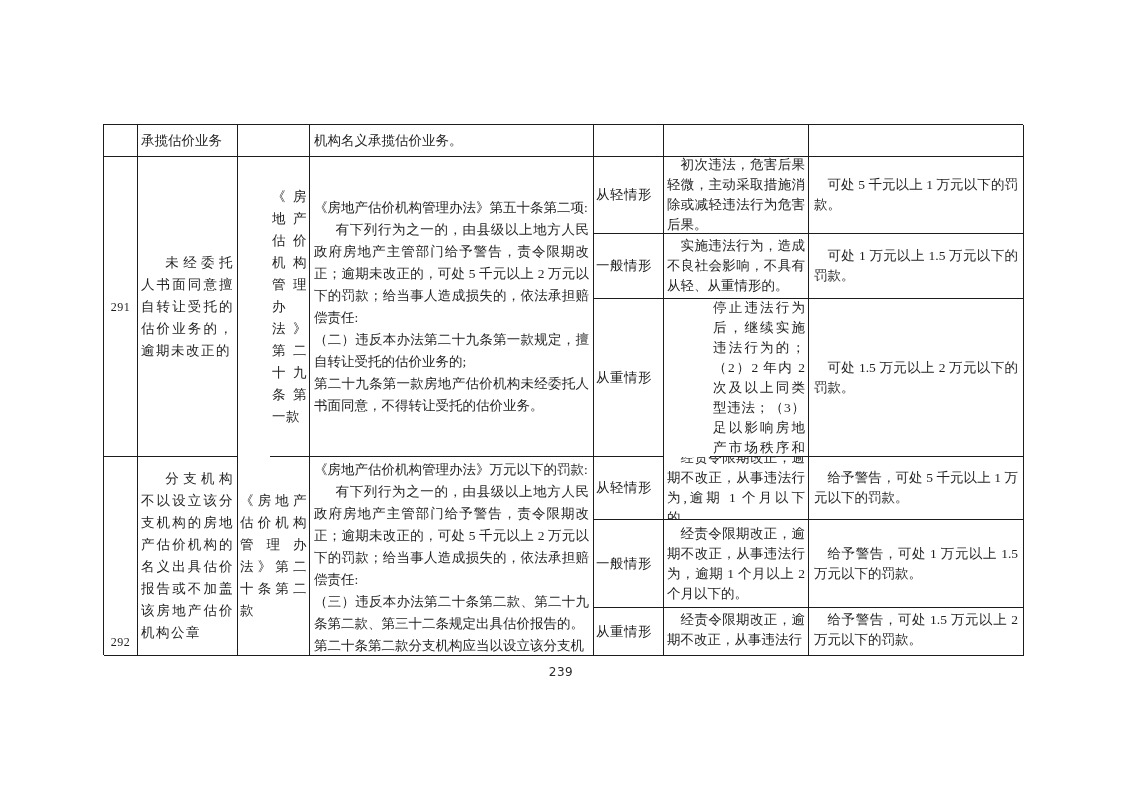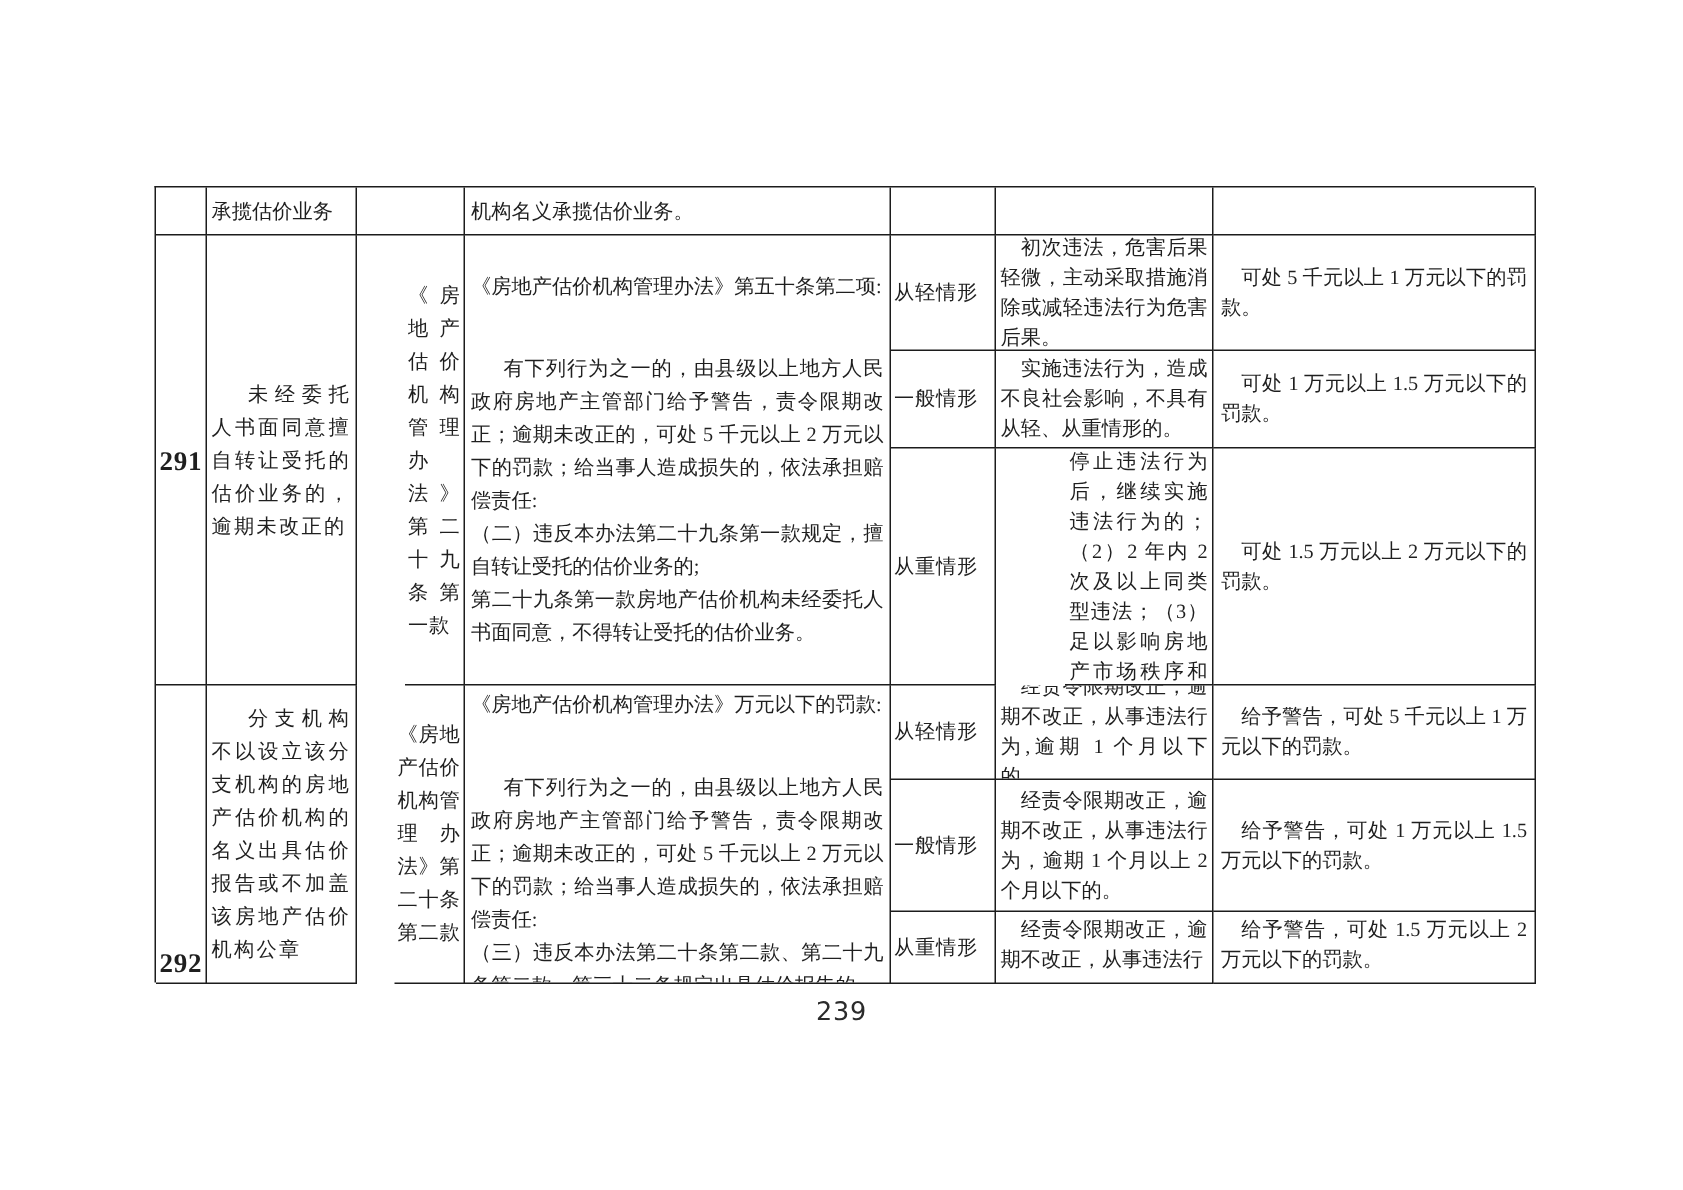--- a/index.html
+++ b/index.html
@@ -23,45 +23,45 @@
   .c{
     border-right:1px solid #1c1c1c;
     border-bottom:1px solid #1c1c1c;
     box-sizing:border-box;
     overflow:hidden;
     display:flex;flex-direction:column;justify-content:center;
     padding:2px 4px;
     line-height:22px;
   }
   .vtop{justify-content:flex-start;}
-  .ser{align-items:center;text-align:center;font-size:18px;letter-spacing:0.5px;font-weight:bold;}
+  .ser{align-items:center;text-align:center;font-size:12px;letter-spacing:0.5px;}
   .viol{
     text-align:justify;text-justify:inter-character;
     text-indent:1.8em;letter-spacing:1.5px;padding:2px 3px;
   }
   .basis{
     text-align:justify;text-justify:inter-character;
     letter-spacing:0.5px;padding:2px 2px;
   }
   .prov{text-align:justify;text-justify:inter-character;padding:2px 4px;}
   .prov p{margin:0;}
-  .prov p.ind{text-indent:1.6em;margin-top:33px;}
+  .prov p.ind{text-indent:1.6em;}
   .lvl{padding:2px 2px;line-height:20px;letter-spacing:0.5px;}
   .cond{
     text-align:justify;text-justify:inter-character;
     text-indent:1em;line-height:20px;padding:2px 3px;
   }
   .pen{
     text-align:justify;text-justify:inter-character;
     text-indent:1em;line-height:20px;padding:2px 5px;
   }
   .page-num{
     position:absolute;left:0;right:0;top:665px;text-align:center;
     font-family:"DejaVu Sans","Liberation Sans",sans-serif;
-    font-size:17px;color:#2b2b2b;letter-spacing:0.5px;
+    font-size:12px;color:#2b2b2b;letter-spacing:0.5px;
   }
 </style>
 </head>
 <body>
 
 <div class="doc-page">
 
   <div class="grid">
 
     <div class="c ser" style="grid-column:1;grid-row:1;"></div>
@@ -121,21 +121,21 @@
     <div class="c pen" style="grid-column:7;grid-row:4;">
       <span>可处 1.5 万元以上 2 万元以下的罚款。</span>
     </div>
 
     <div class="c ser" style="grid-column:1;grid-row:5/span 3;justify-content:flex-end;">
       <span>292</span>
     </div>
     <div class="c viol" style="grid-column:2;grid-row:5/span 3;">
       <span>分支机构不以设立该分支机构的房地产估价机构的名义出具估价报告或不加盖该房地产估价机构公章</span>
     </div>
-    <div class="c basis" style="grid-column:3;grid-row:5/span 3;margin-left:25px;">
+    <div class="c basis" style="grid-column:3;grid-row:5/span 3;">
       <span>《房地产估价机构管理办法》第二十条第二款</span>
     </div>
     <div class="c prov vtop" style="grid-column:4;grid-row:5/span 3;">
       <p>《房地产估价机构管理办法》万元以下的罚款:</p>
       <p class="ind">有下列行为之一的，由县级以上地方人民政府房地产主管部门给予警告，责令限期改正；逾期未改正的，可处 5 千元以上 2 万元以下的罚款；给当事人造成损失的，依法承担赔偿责任:</p>
       <p>（三）违反本办法第二十条第二款、第二十九条第二款、第三十二条规定出具估价报告的。</p>
       <p>第二十条第二款分支机构应当以设立该分支机</p>
     </div>
 
     <div class="c lvl" style="grid-column:5;grid-row:5;">

